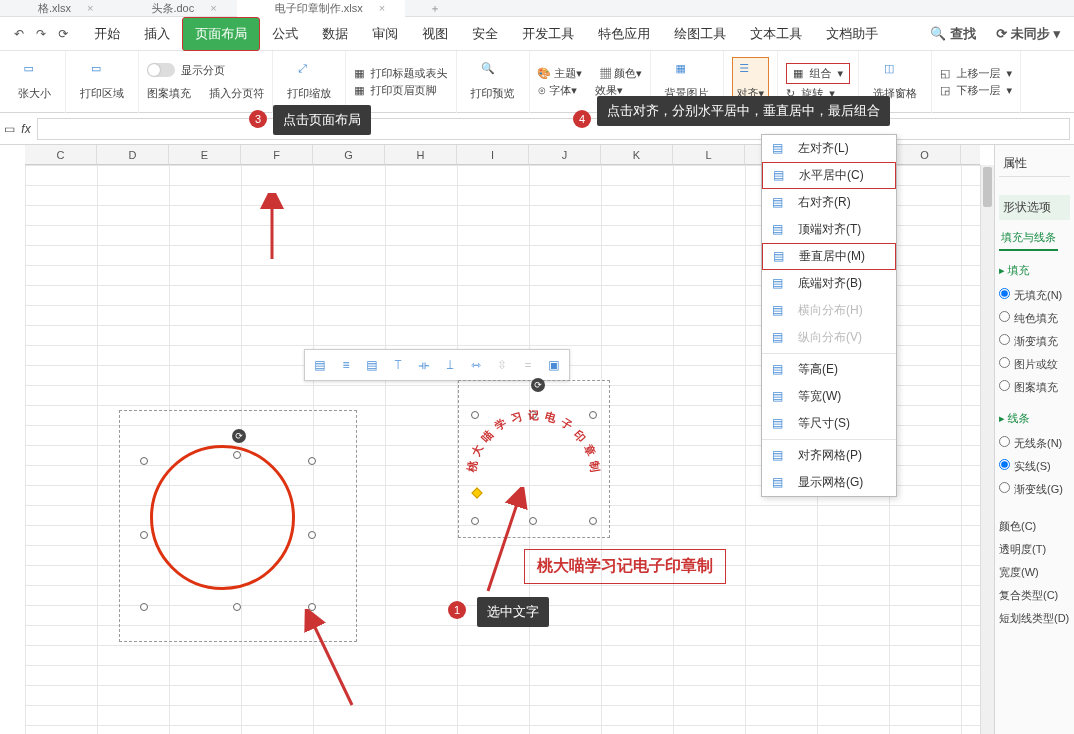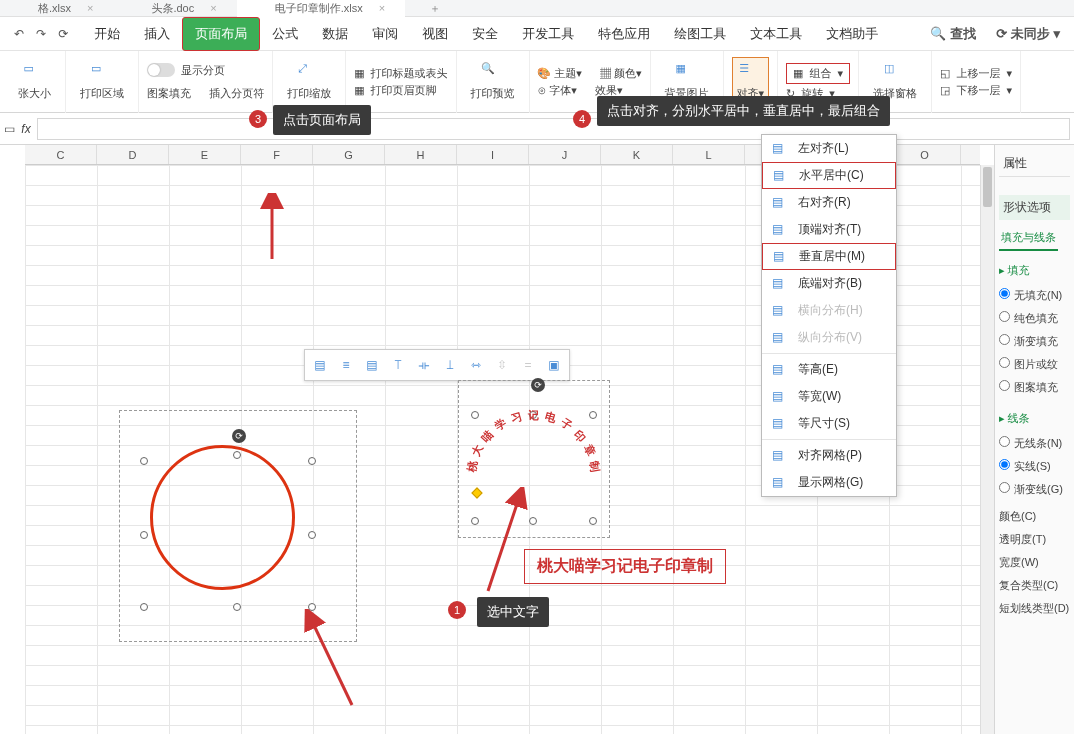--- a/index.html
+++ b/index.html
@@ -412,21 +412,21 @@
         </div>
         <div class="sprow">
           <input type="radio" checked="" style="">
           <span>实线(S)</span>
         </div>
         <div class="sprow">
           <input type="radio" style="">
           <span>渐变线(G)</span>
         </div>
       </div>
-    <div id="extras" style="margin-top:4px">
+    <div id="extras" style="margin-top:14px">
         <div class="sprow">颜色(C)</div>
         <div class="sprow">透明度(T)</div>
         <div class="sprow">宽度(W)</div>
         <div class="sprow">复合类型(C)</div>
         <div class="sprow">短划线类型(D)</div>
       </div>
   </div>
 </div>
 
 </body></html>

